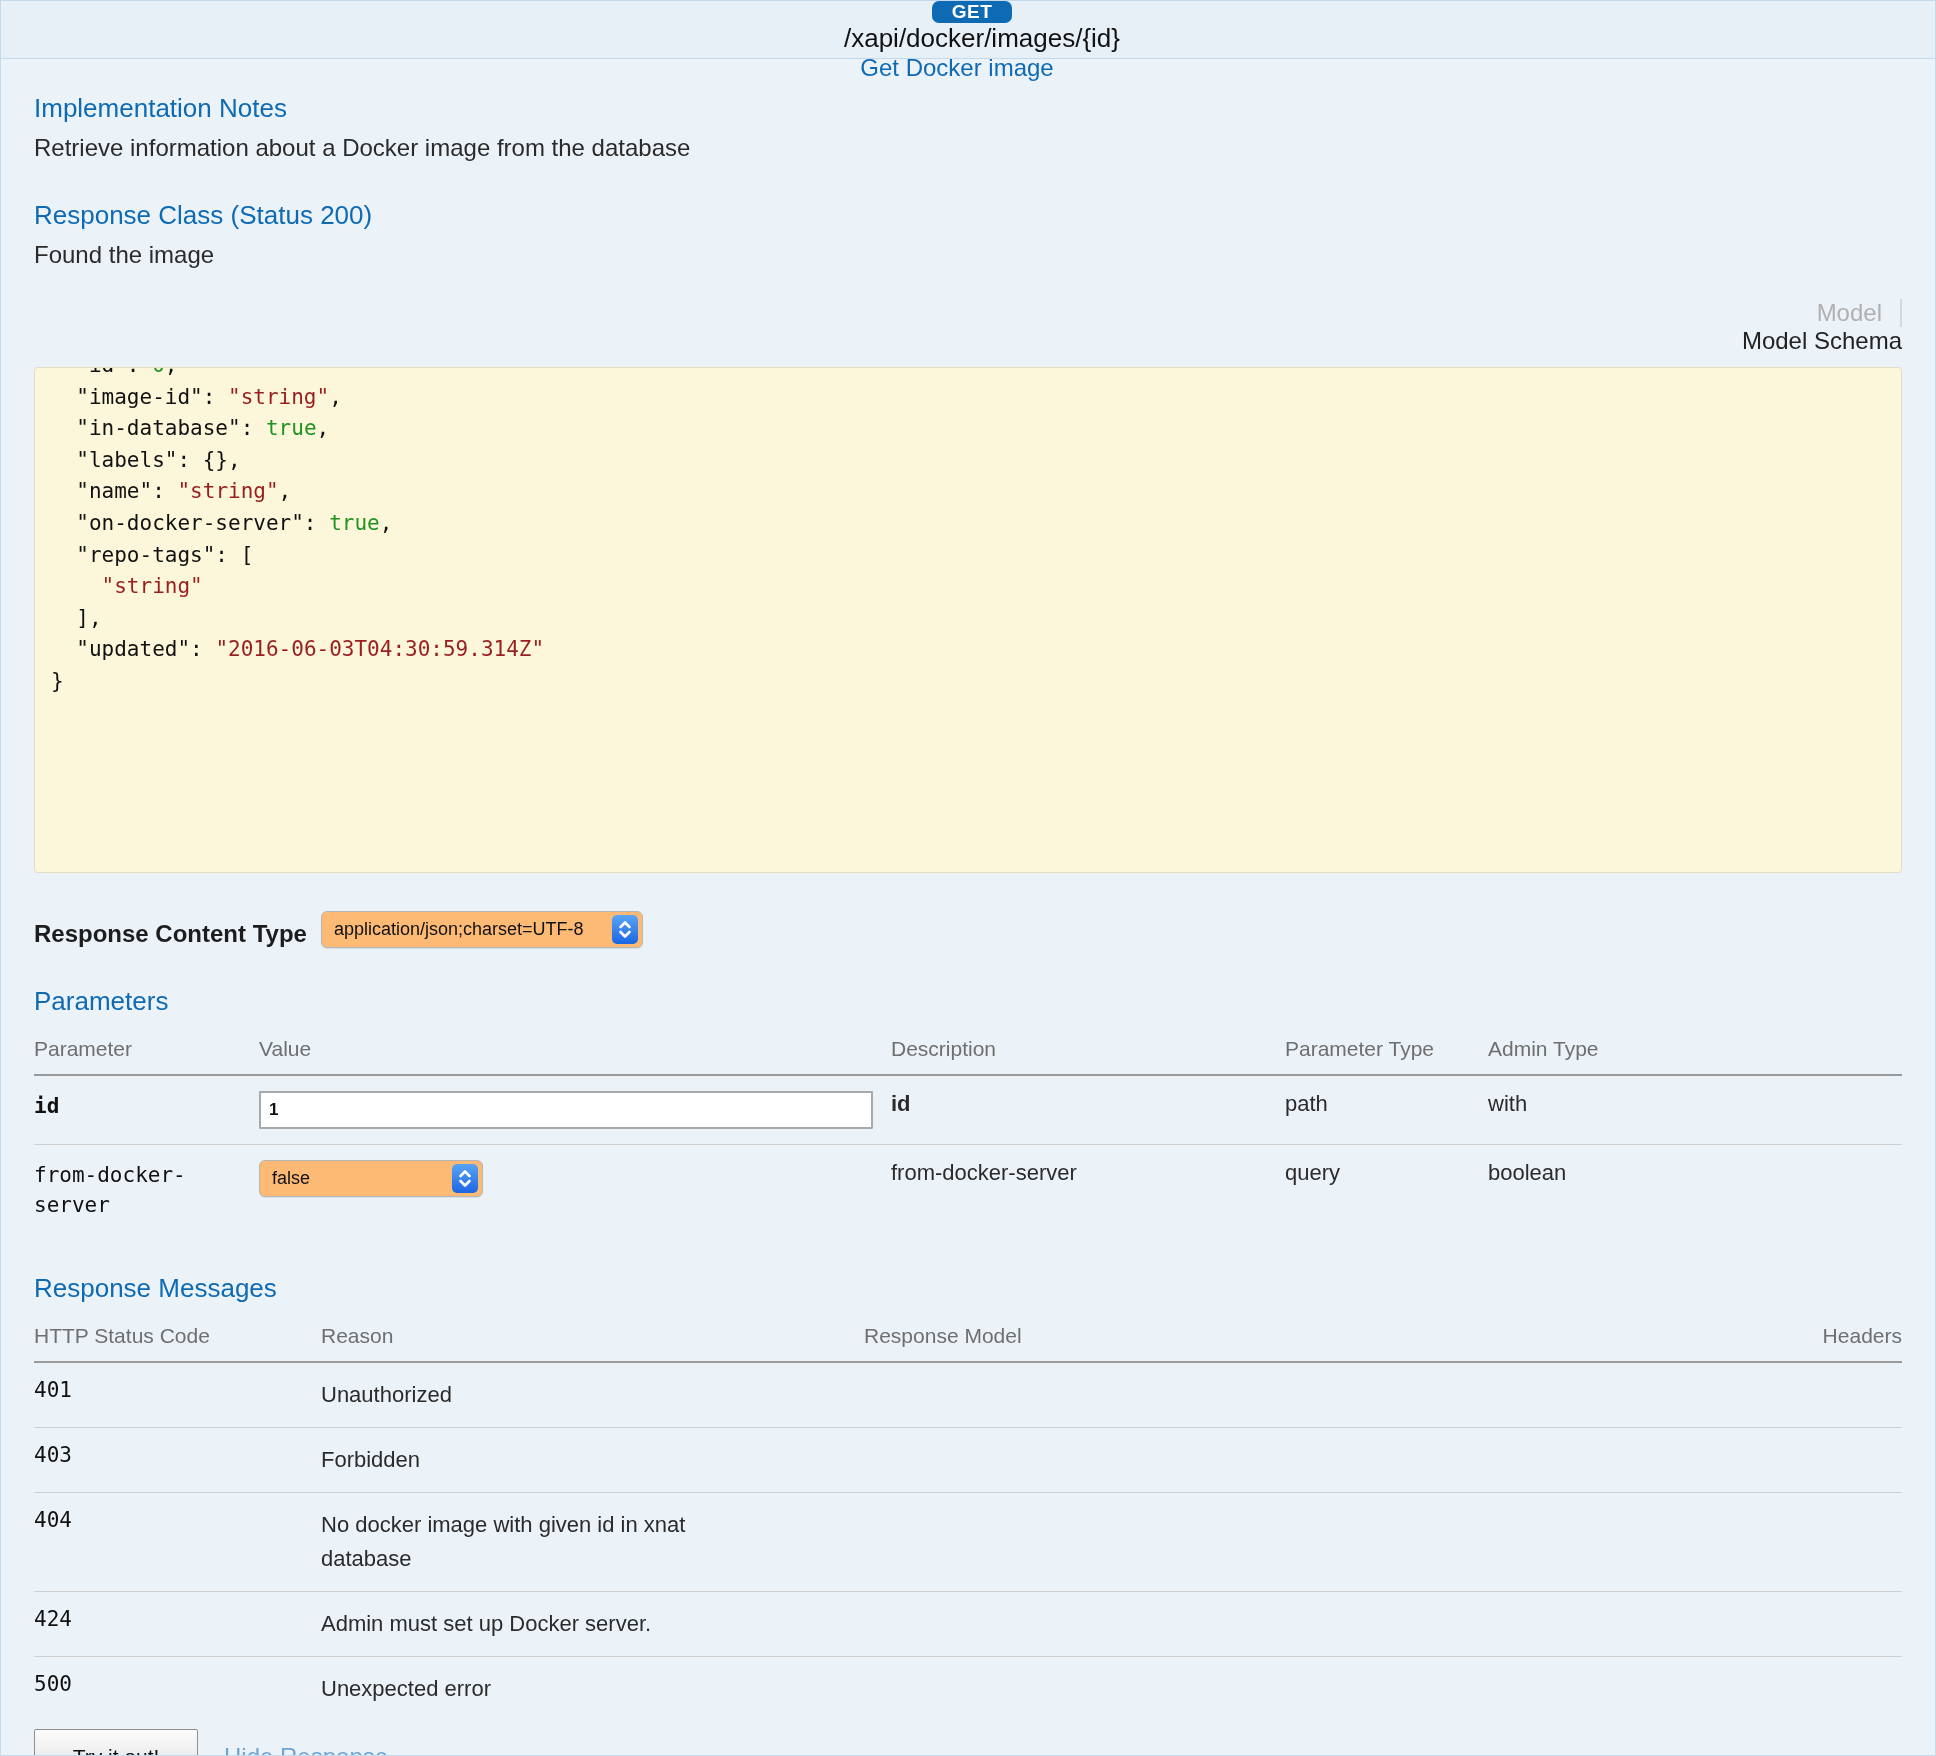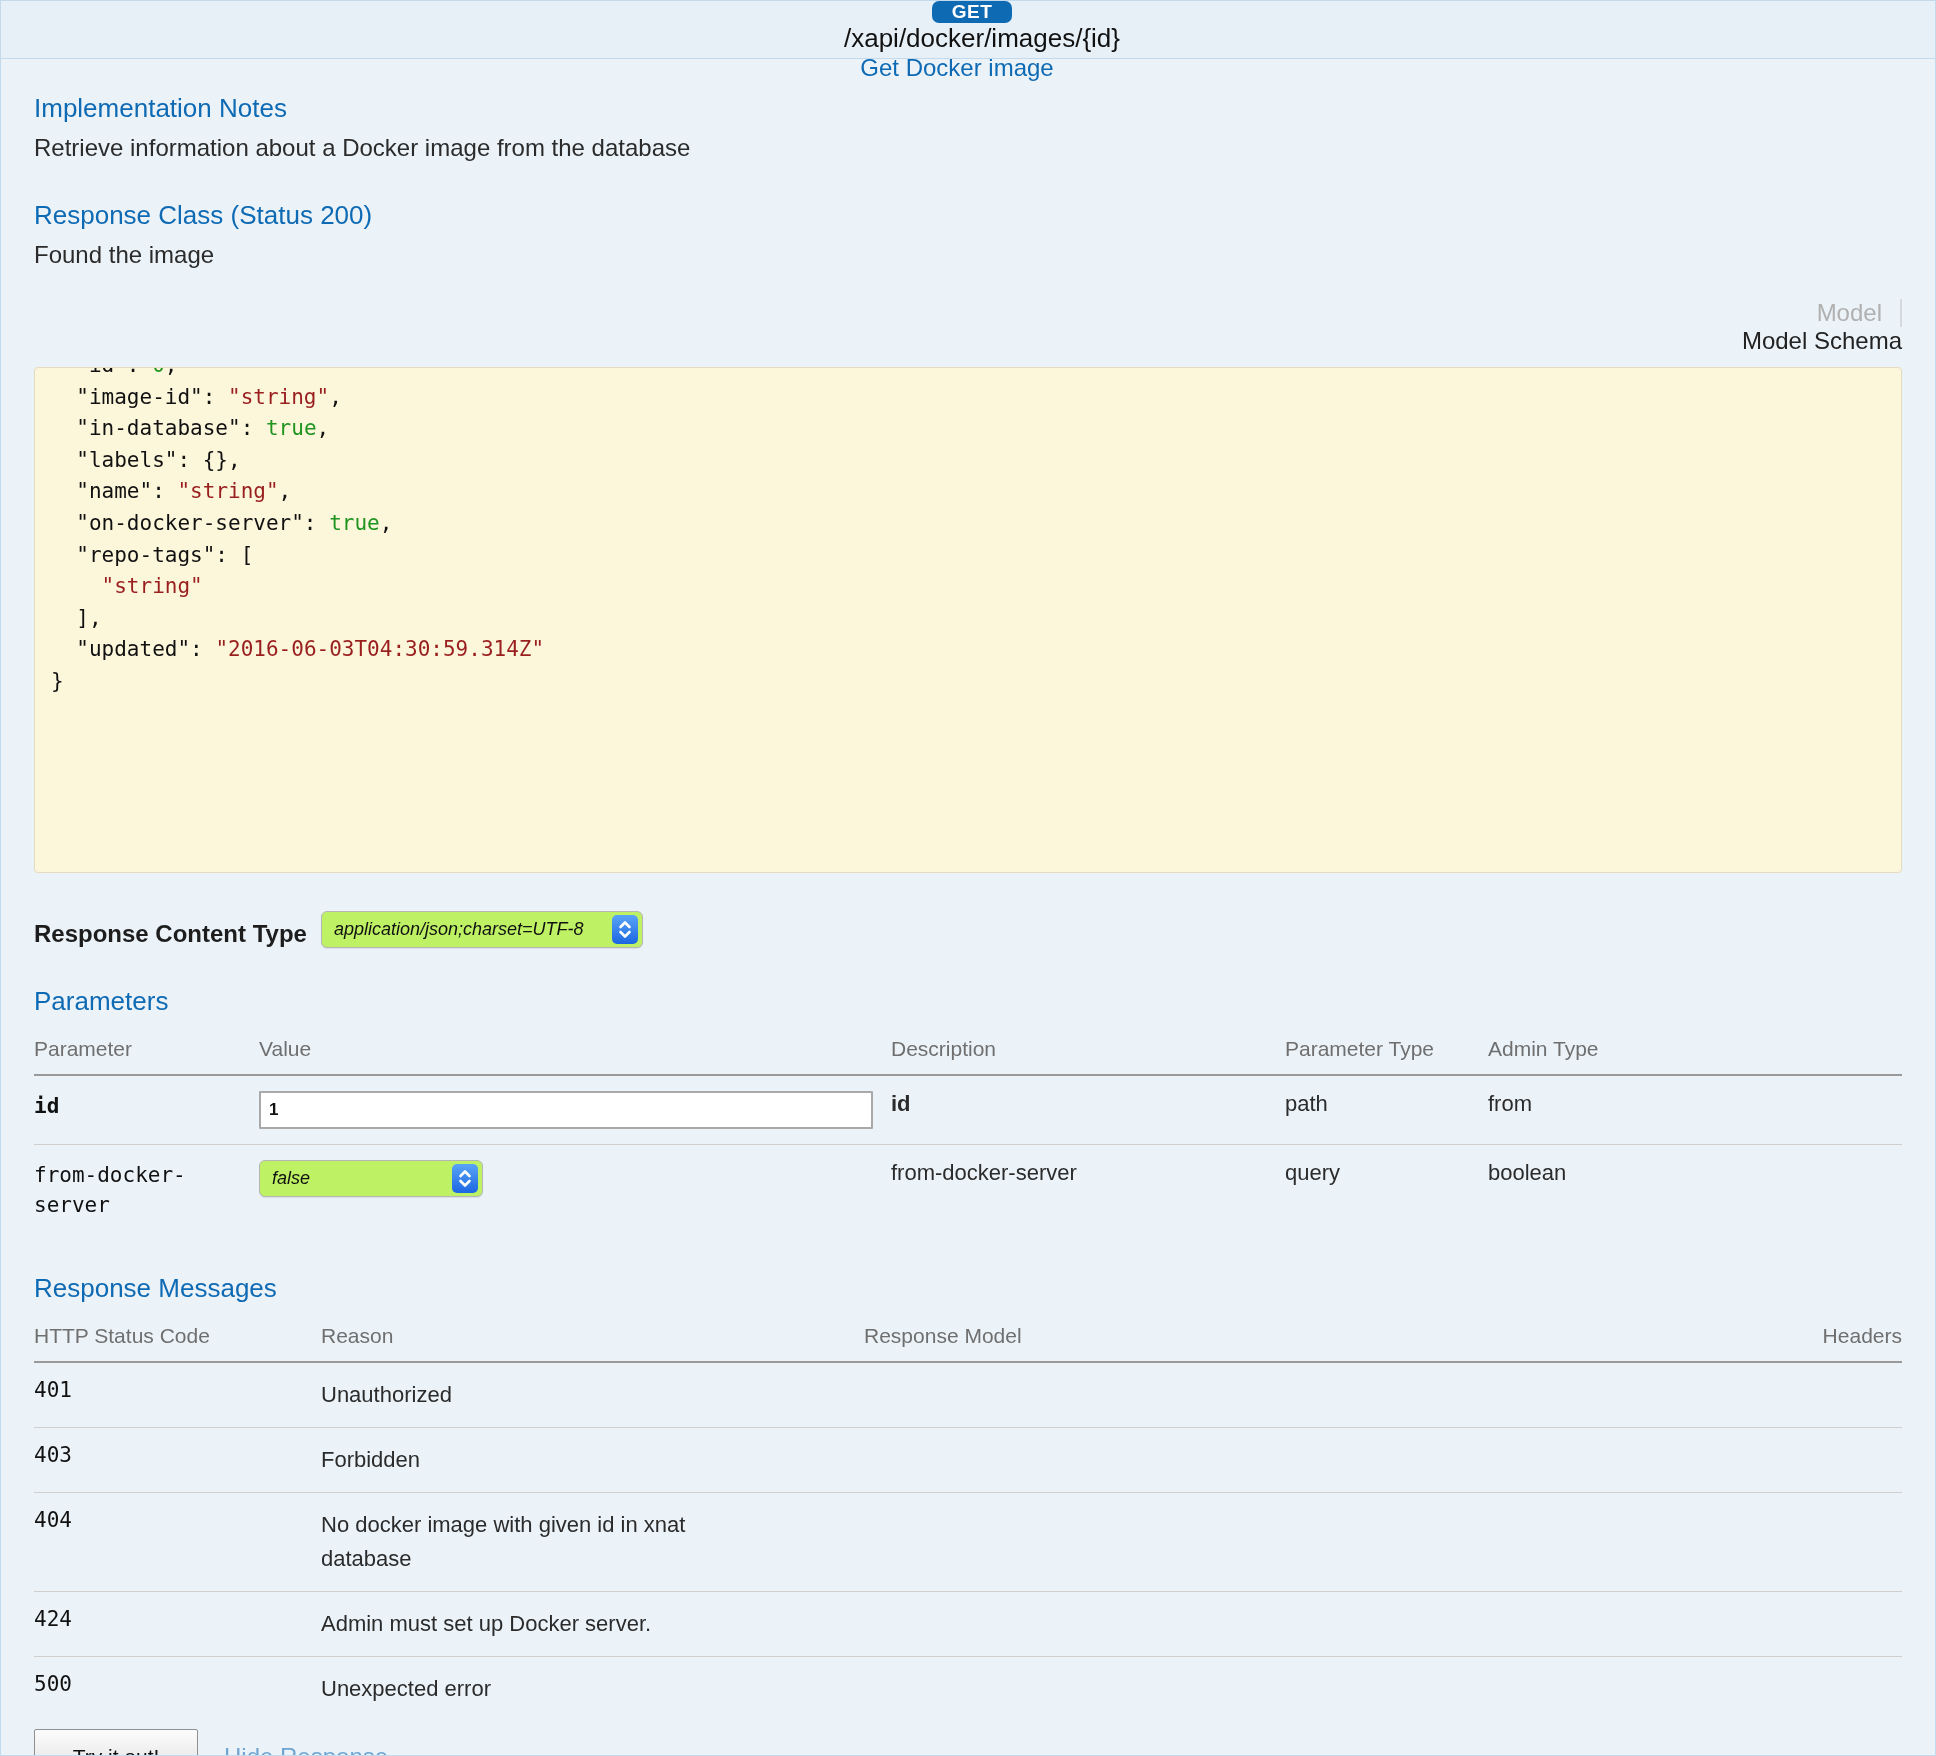--- a/index.html
+++ b/index.html
@@ -100,28 +100,27 @@
   .code-line{white-space:pre;}
   .tok-p{color:#111;}
   .tok-s{color:var(--json-string);}
   .tok-g{color:var(--json-literal);}
   
   .content-type-row{margin-top:38px;display:flex;align-items:flex-end;}
   .content-type-label{font-size:24px;font-weight:600;color:#1d1d1d;}
   
   .select{
     display:inline-flex;align-items:center;
-    background:#bef264;
+    background:#fdba74;
     border:1px solid #b6b6b6;
     border-radius:6px;
     height:37px;
     padding:0 4px 0 12px;
     box-shadow:0 1px 1px rgba(0,0,0,.08);
     cursor:pointer;
-    font-style:italic;
   }
   .select-ct{margin-left:14px;width:322px;}
   .select-param{width:224px;}
   .select-text{flex:1;font-size:18px;color:#111;white-space:nowrap;overflow:hidden;}
   .select-btn{
     width:26px;height:29px;border-radius:5px;
     background:linear-gradient(#5aa4f6,#1b66e2);
     display:flex;align-items:center;justify-content:center;
     flex:none;
   }
@@ -226,21 +225,21 @@
           <th>Parameter Type</th>
           <th>Admin Type</th>
         </tr>
       </thead>
       <tbody>
         <tr>
           <td class="mono bold param-name">id</td>
           <td><input class="param-input" type="text" value="1" style=""></td>
           <td class="bold">id</td>
           <td>path</td>
-          <td>from</td>
+          <td>with</td>
         </tr>
         <tr class="divided">
           <td class="mono param-name">from-docker-server</td>
           <td>
             <div class="select select-param">
               <span class="select-text">false</span>
               <span class="select-btn">
                 <svg width="14" height="19" viewBox="0 0 14 19">
                     <path d="M2.5 7 L7 2.5 L11.5 7" stroke="#fff" stroke-width="2.6" fill="none" stroke-linecap="round" stroke-linejoin="round"></path>
                     <path d="M2.5 12 L7 16.5 L11.5 12" stroke="#fff" stroke-width="2.6" fill="none" stroke-linecap="round" stroke-linejoin="round"></path>

